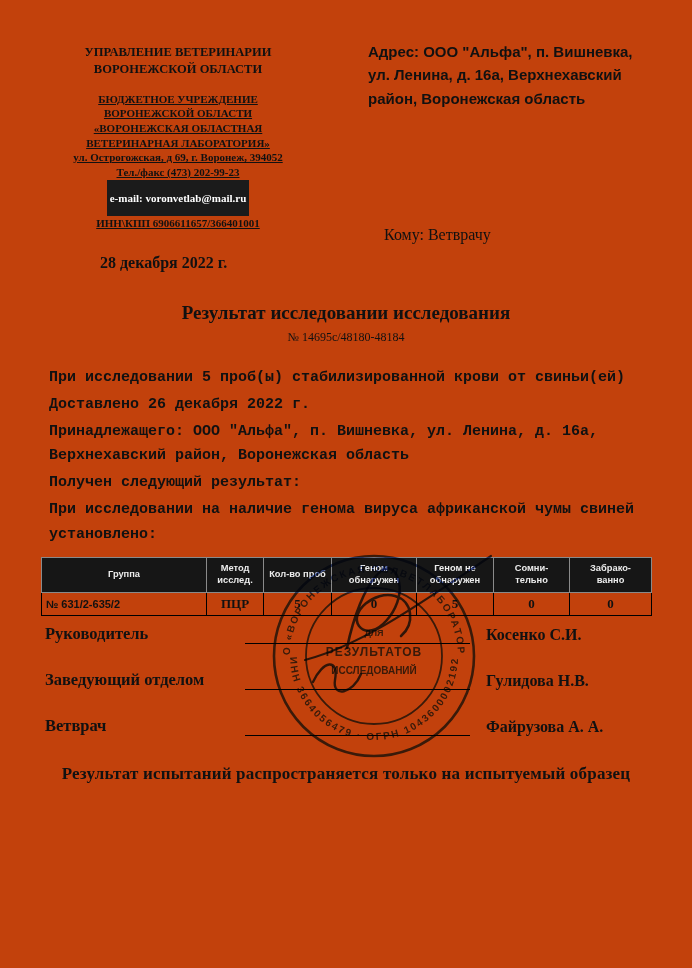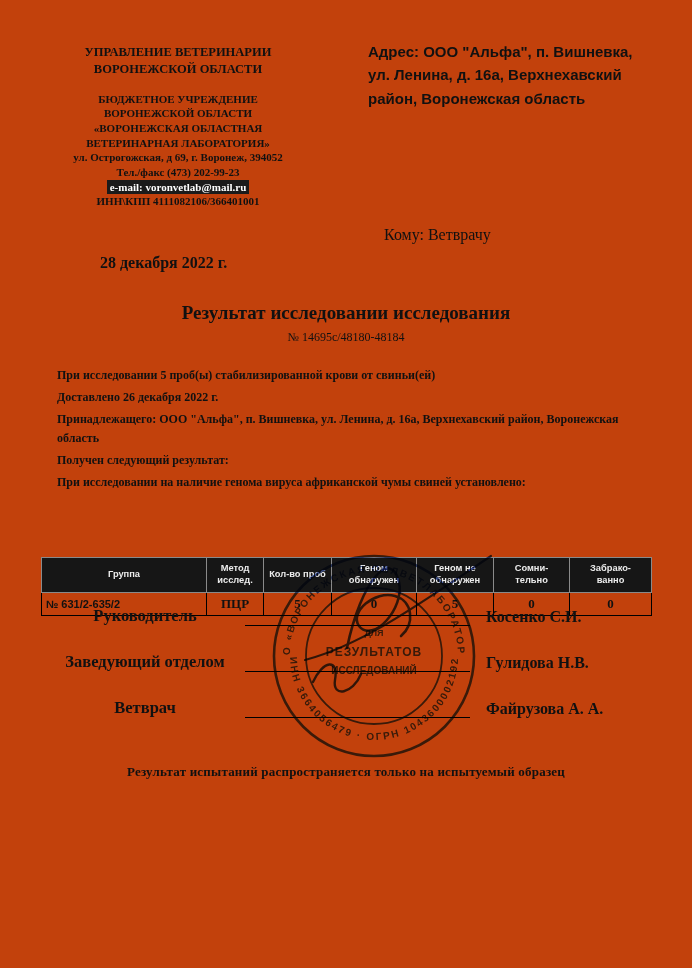--- a/index.html
+++ b/index.html
@@ -7,39 +7,39 @@
     position:relative;width:692px;height:968px;margin:0 auto;
     background:#c2410c;color:#111;
     font-family:"Liberation Serif", serif;
     overflow:hidden;
   }
   .pre{white-space:pre-line;}
 
   
   .lh-left{position:absolute;left:52px;top:44px;width:252px;text-align:center;}
   .lh-authority{font-size:12.5px;font-weight:bold;line-height:1.35;margin-bottom:14px;}
-  .lh-org div{font-size:11px;font-weight:bold;line-height:1.33;}
-  .lh-org .email-line span{background:#1b1b1b;color:#fff;padding:0 3px;display:inline-block;}
+  .lh-org div{font-size:11px;font-weight:bold;line-height:1.33;text-decoration:underline;}
+  .lh-org .email-line span{background:#1b1b1b;color:#fff;padding:11px 3px;display:inline-block;}
 
   
   .addr-block{
     position:absolute;left:368px;top:40px;width:280px;
     font-family:"Liberation Sans", sans-serif;
     font-size:15px;font-weight:bold;line-height:1.55;
   }
   .komu{position:absolute;left:384px;top:226px;font-size:16px;font-weight:500;}
 
   .doc-date{position:absolute;left:100px;top:254px;font-size:16px;font-weight:bold;}
 
   .doc-title{position:absolute;left:0;top:302px;width:100%;text-align:center;}
   .doc-title .t1{font-size:19px;font-weight:bold;}
   .doc-title .t2{font-size:12px;font-weight:normal;margin-top:6px;}
 
   .body-text{position:absolute;left:41px;top:366px;width:612px;}
-  .body-text p{margin:0 16px 2px;font-size:12px;font-weight:600;line-height:1.65;}
+  .body-text p{margin:0 8px 2px;font-size:15px;font-weight:600;line-height:1.65;font-family:Liberation Mono, monospace;}
 
   
   table.results{
     position:absolute;left:41px;top:557px;width:610px;
     border-collapse:collapse;table-layout:fixed;
     border:1.5px solid #000;
   }
   table.results th{
     background:#161616;color:#ececec;
     font-family:"Liberation Sans", sans-serif;
@@ -50,29 +50,29 @@
   table.results td{
     border:1px solid #000;height:20px;text-align:center;
     font-size:13px;font-weight:bold;vertical-align:middle;
   }
   table.results td.group-cell{
     text-align:left;padding-left:4px;
     font-family:"Liberation Sans", sans-serif;font-size:11px;
   }
 
   
-  .sign-block{position:absolute;left:45px;top:604px;width:600px;text-align:center;}
+  .sign-block{position:absolute;left:45px;top:622px;width:600px;}
   .sign-row{display:flex;align-items:flex-end;margin-bottom:24px;height:22px;}
   .sign-label{width:200px;font-size:16.5px;font-weight:600;}
   .sign-line{width:225px;border-bottom:1.6px solid #000;height:18px;}
   .sign-name{margin-left:16px;font-size:16px;font-weight:600;}
 
   .footer-note{
     position:absolute;left:0;top:764px;width:100%;text-align:center;
-    font-size:13px;font-weight:bold;letter-spacing:.2px;
+    font-size:17px;font-weight:bold;letter-spacing:.2px;
   }
 
   
   .stamp-svg{position:absolute;left:262px;top:542px;z-index:3;mix-blend-mode:multiply;opacity:.88;}
   .scribble-svg{position:absolute;left:295px;top:540px;z-index:4;mix-blend-mode:multiply;opacity:.9;}
   .stamp-ring-text{font-family:"Liberation Sans", sans-serif;font-size:10px;font-weight:bold;letter-spacing:2px;}
   .stamp-center-text{font-family:"Liberation Sans", sans-serif;font-weight:bold;}
 </style>
 </head>
 <body>
@@ -83,21 +83,21 @@
     <div class="lh-authority pre">УПРАВЛЕНИЕ ВЕТЕРИНАРИИ
 ВОРОНЕЖСКОЙ ОБЛАСТИ</div>
     <div class="lh-org">
       <div>БЮДЖЕТНОЕ УЧРЕЖДЕНИЕ</div>
       <div>ВОРОНЕЖСКОЙ ОБЛАСТИ</div>
       <div>«ВОРОНЕЖСКАЯ ОБЛАСТНАЯ</div>
       <div>ВЕТЕРИНАРНАЯ ЛАБОРАТОРИЯ»</div>
       <div>ул. Острогожская, д 69, г. Воронеж, 394052</div>
       <div>Тел./факс  (473) 202-99-23</div>
       <div class="email-line"><span>e-mail: voronvetlab@mail.ru</span></div>
-      <div>ИНН\КПП 4111082106/366401001</div>
+      <div>ИНН\КПП 6906611657/366401001</div>
     </div>
   </div>
 
   <div class="addr-block">Адрес: ООО "Альфа", п. Вишневка, ул. Ленина, д. 16а, Верхнехавский район, Воронежская область</div>
   <div class="komu">Кому: Ветврачу</div>
 
   <div class="doc-date">28 декабря 2022 г.</div>
 
   <div class="doc-title">
     <div class="t1">Результат исследовании исследования</div>

